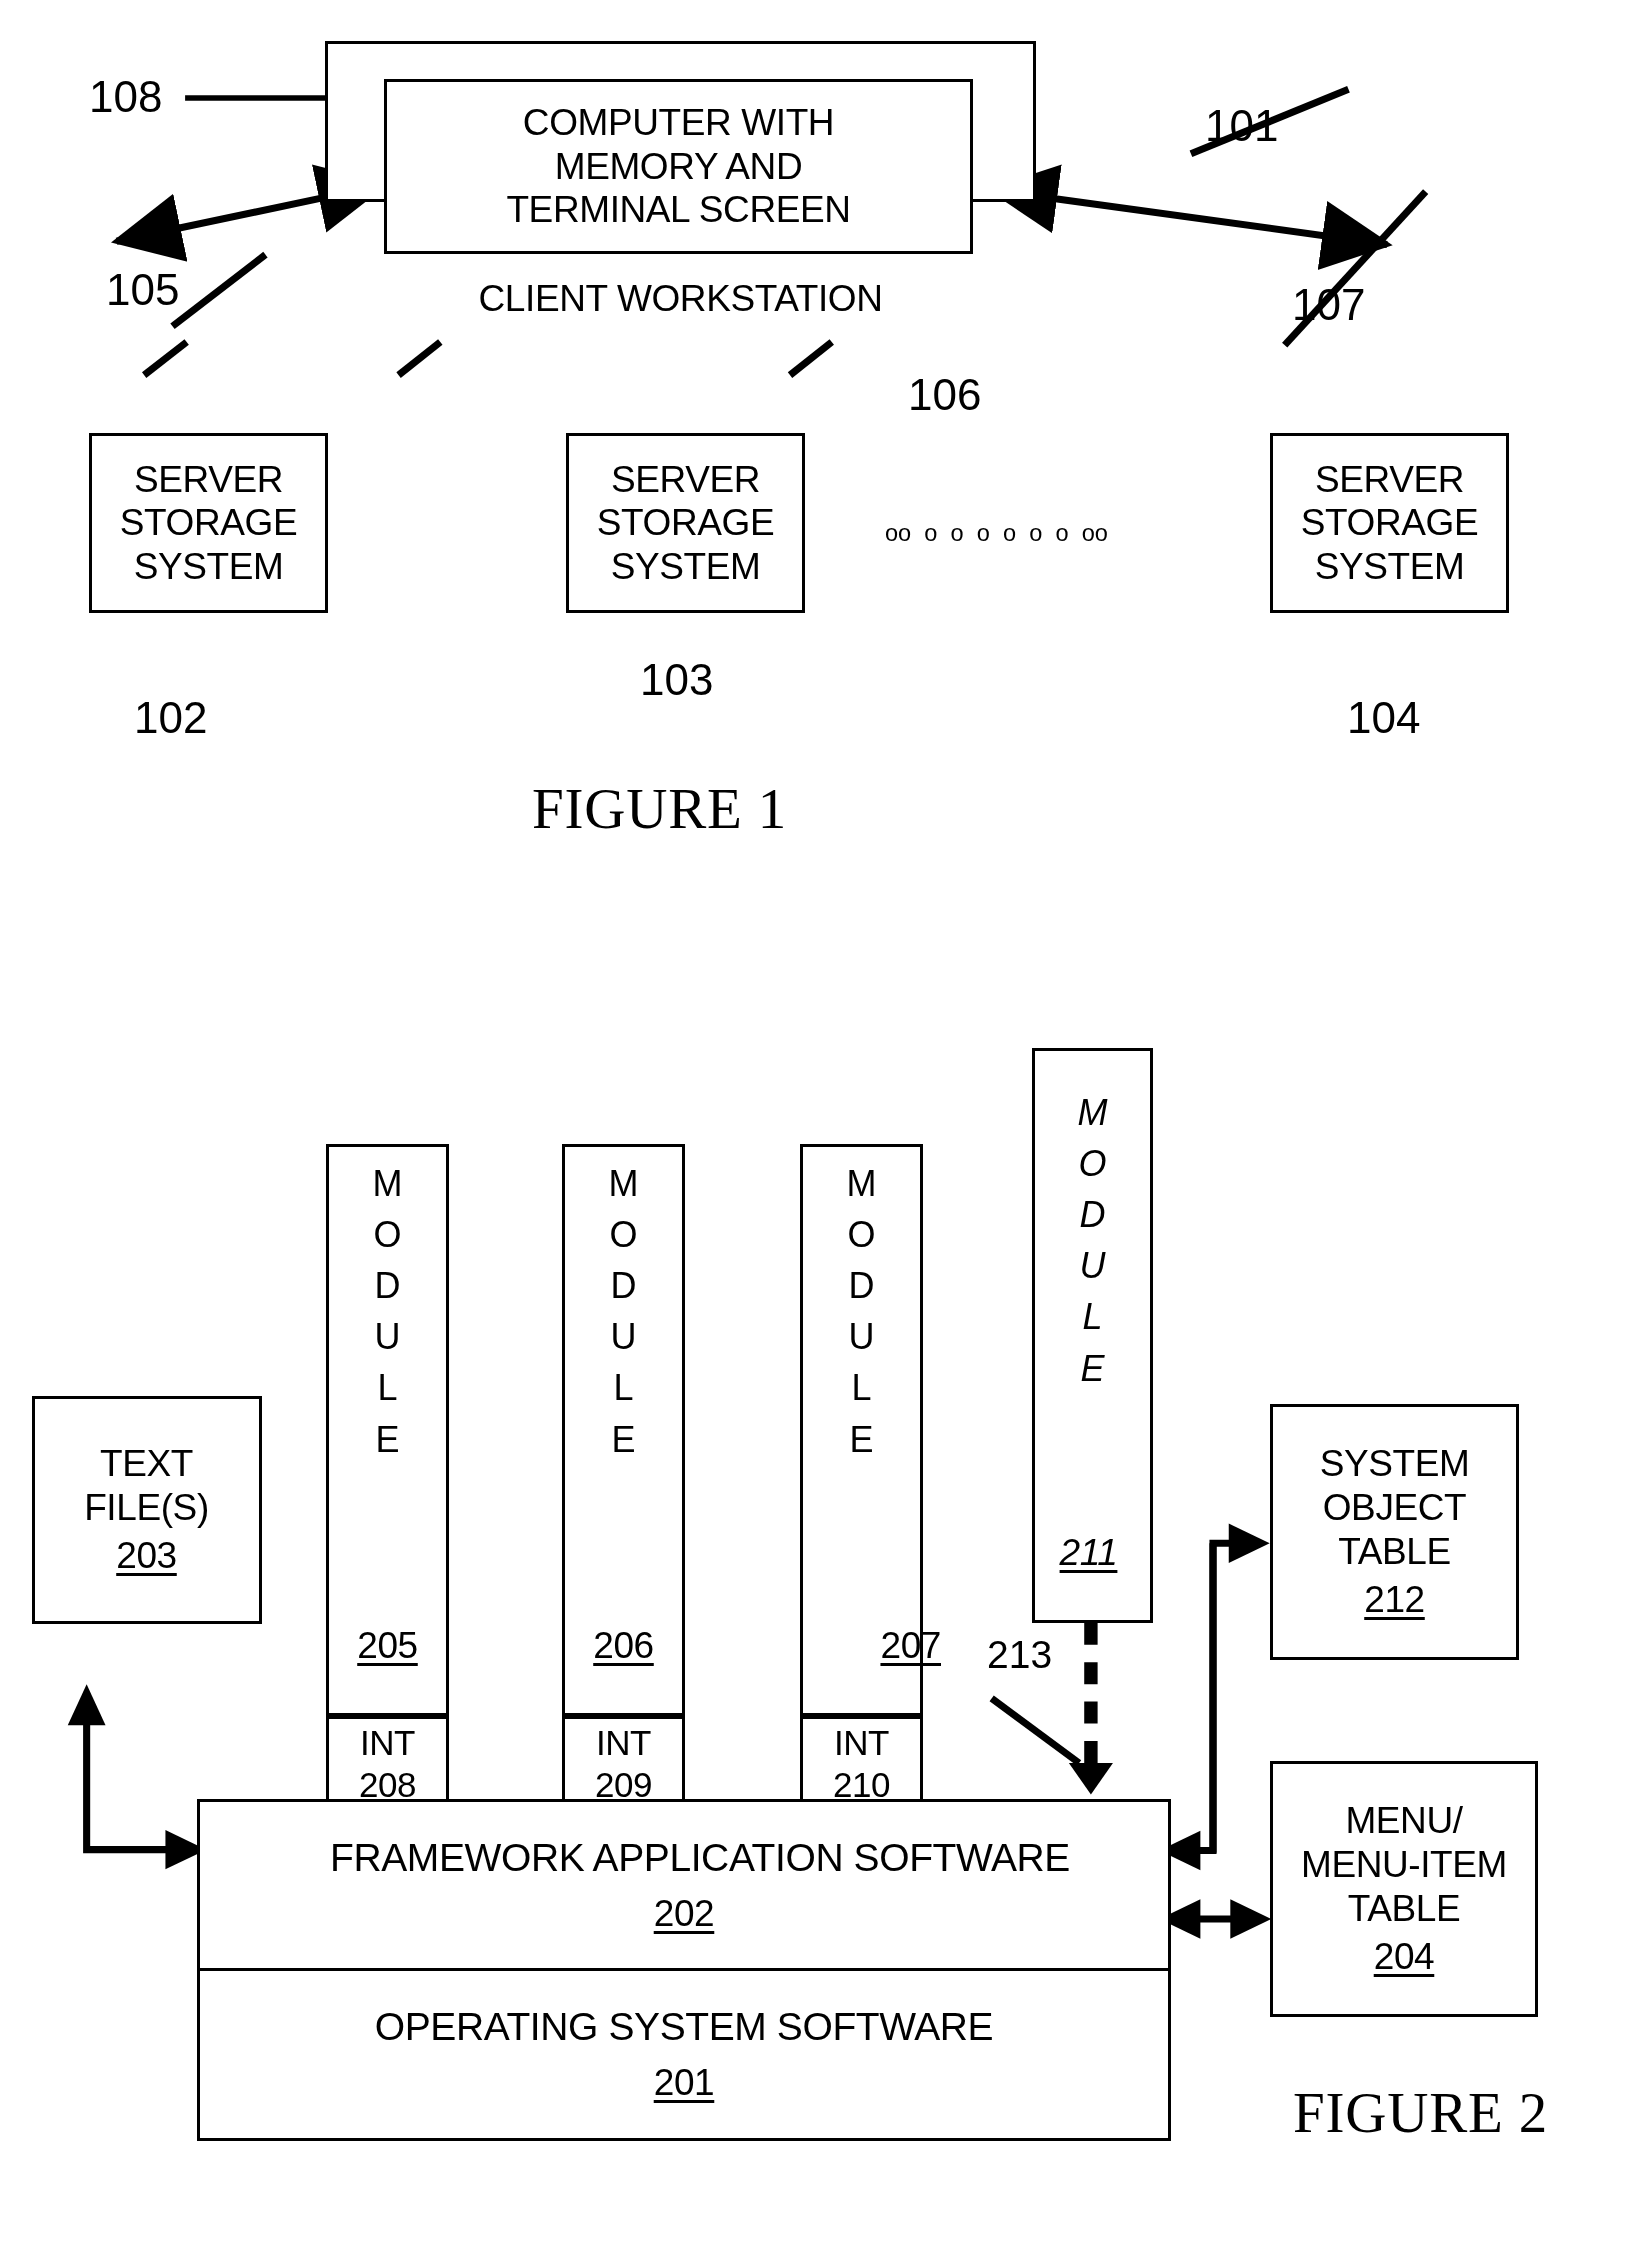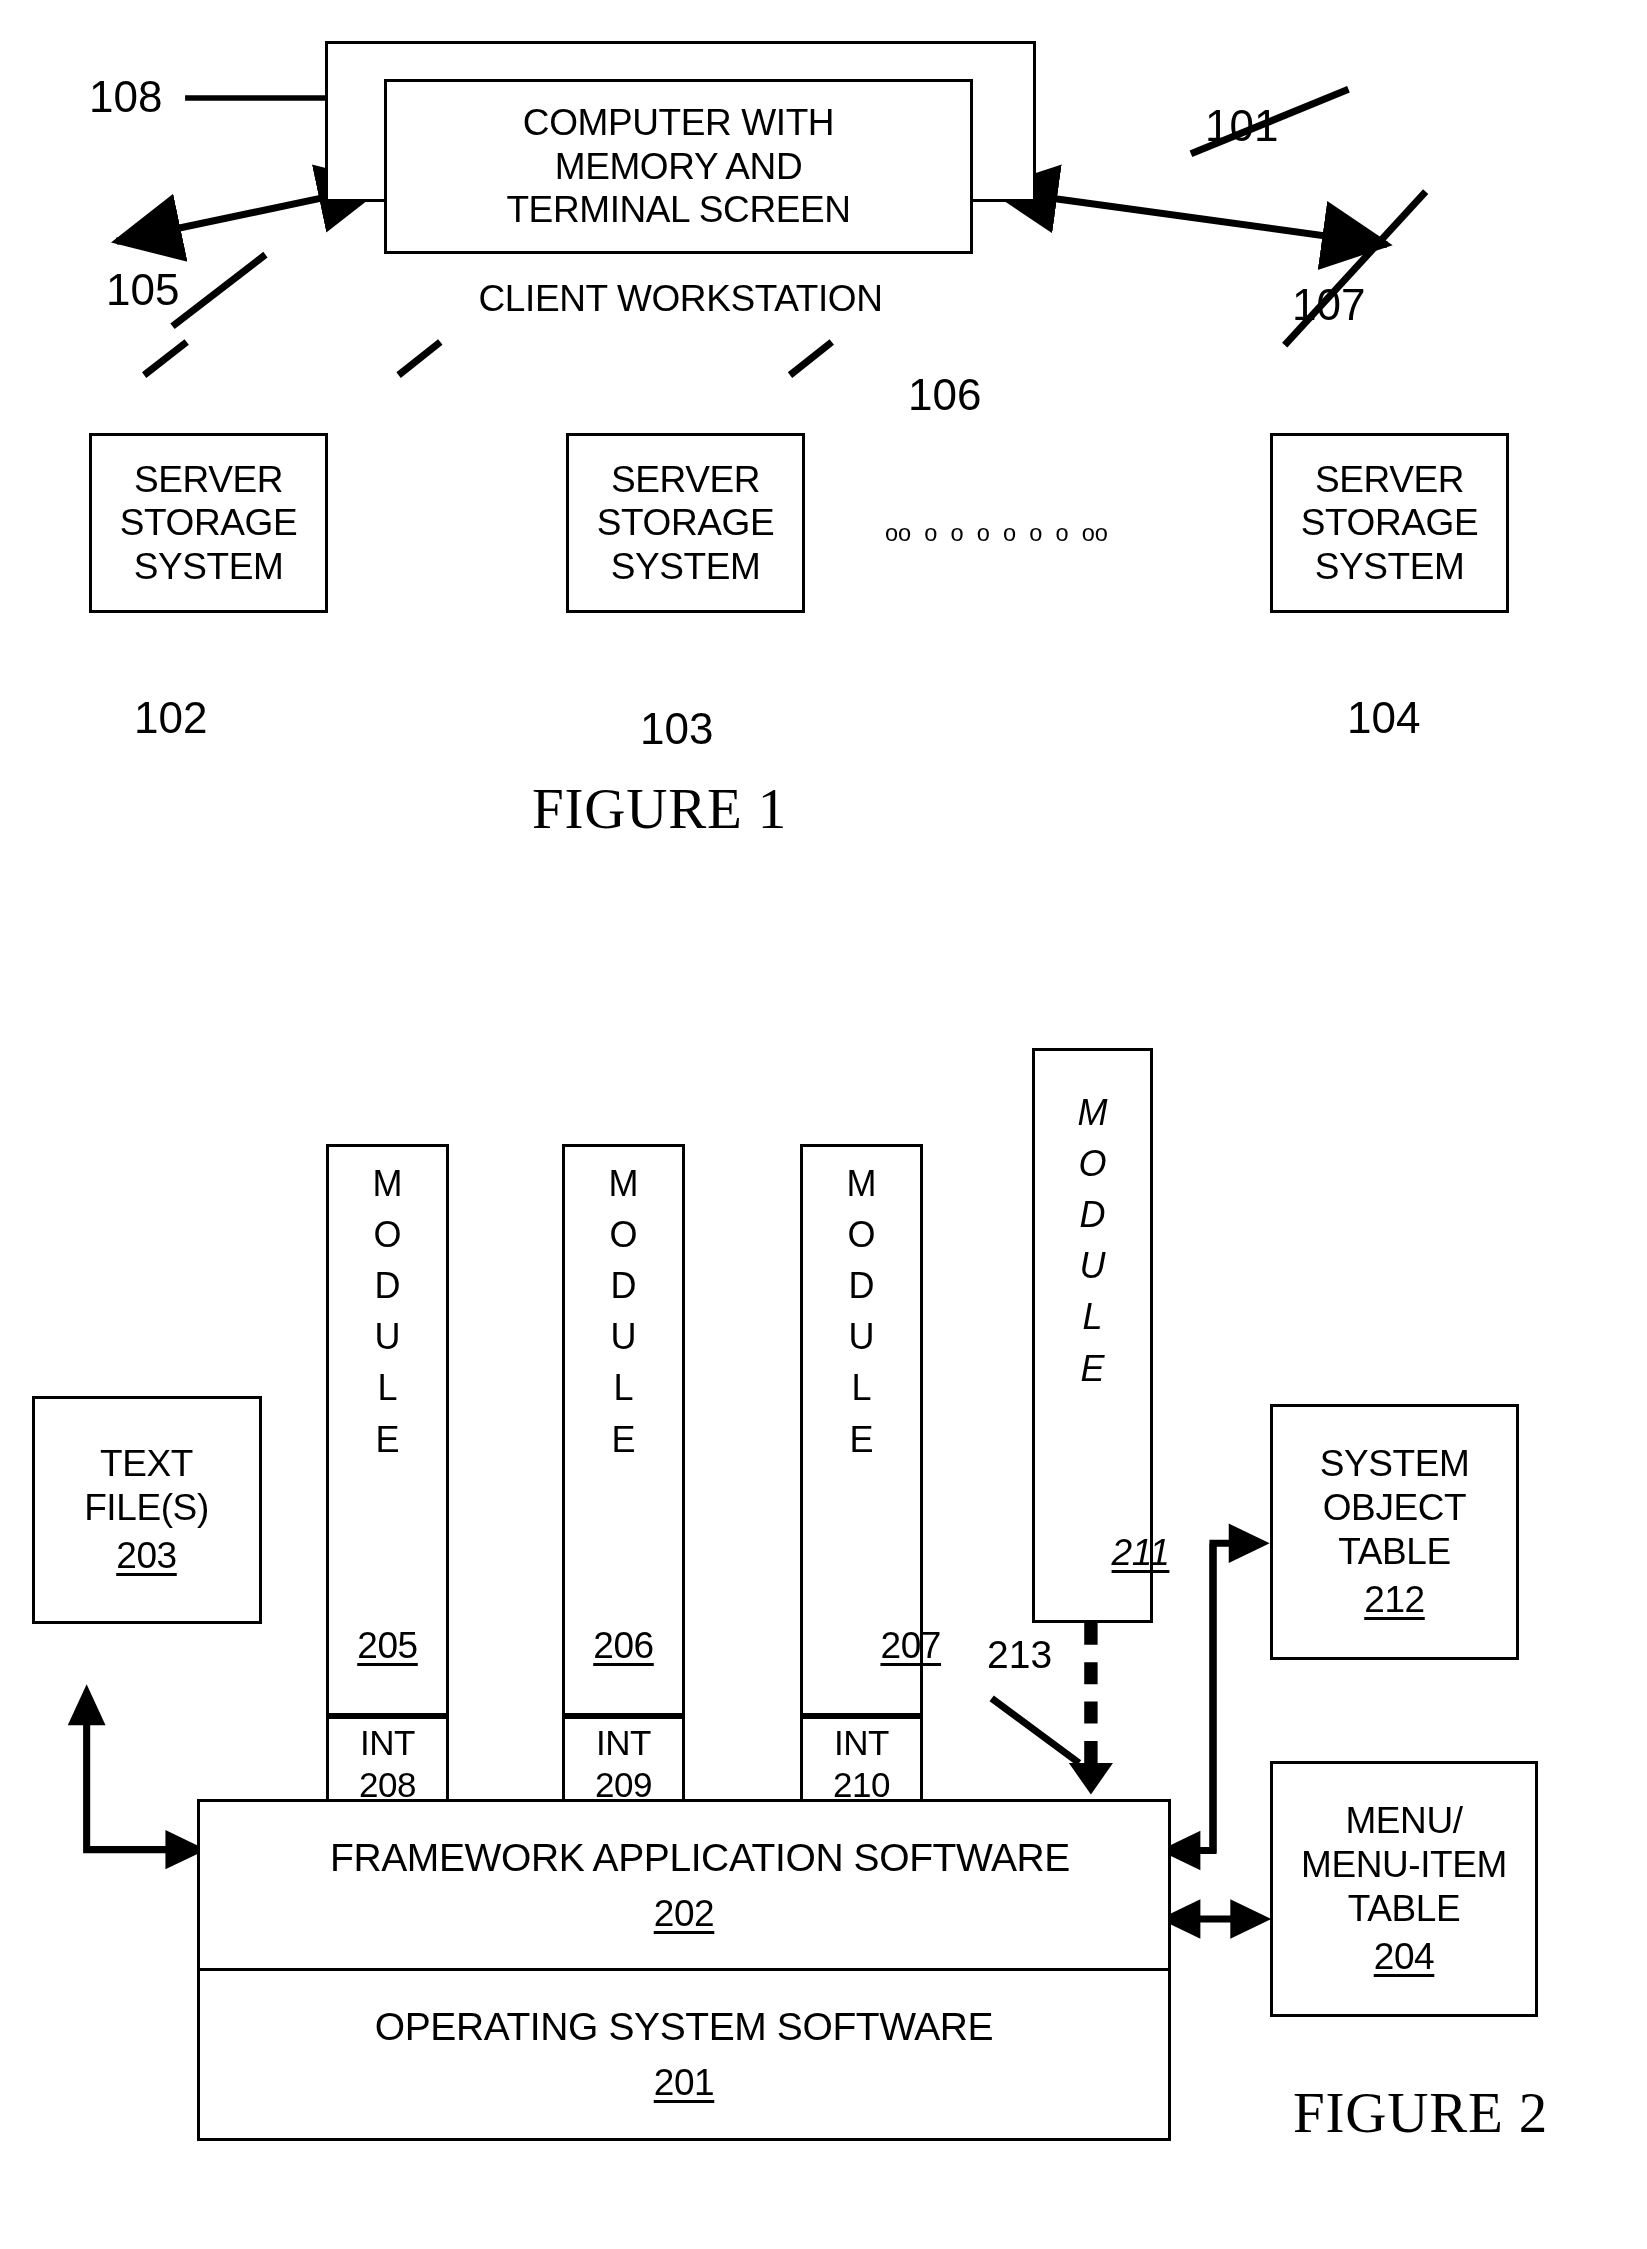--- a/index.html
+++ b/index.html
@@ -213,21 +213,21 @@
     <div class="lbl" style="font-size:37px;">STORAGE</div>
     <div class="lbl" style="font-size:37px;">SYSTEM</div>
   </div>
   <div class="refnum" style="left:134px; top:693px;">102</div>
 
   <div class="box" style="left:566px; top:433px; width:239px; height:180px;">
     <div class="lbl" style="font-size:37px;">SERVER</div>
     <div class="lbl" style="font-size:37px;">STORAGE</div>
     <div class="lbl" style="font-size:37px;">SYSTEM</div>
   </div>
-  <div class="refnum" style="left:640px; top:704px;">103</div>
+  <div class="refnum" style="left:640px; top:655px;">103</div>
 
   <div class="box" style="left:1270px; top:433px; width:239px; height:180px;">
     <div class="lbl" style="font-size:37px;">SERVER</div>
     <div class="lbl" style="font-size:37px;">STORAGE</div>
     <div class="lbl" style="font-size:37px;">SYSTEM</div>
   </div>
   <div class="refnum" style="left:1347px; top:693px;">104</div>
 
   <div class="dots" style="left:885px; top:520px;">oo  o  o  o  o  o  o  oo</div>
 
@@ -290,21 +290,21 @@
   <div class="box box-thin" style="left:1032px; top:1048px; width:121px; height:575px; justify-content:flex-start; padding-top:20.5px;">
   </div>
   <div class="vstack ital" style="left:1032px; top:1087px; width:121px;">
     <span>M</span>
     <span>O</span>
     <span>D</span>
     <span>U</span>
     <span>L</span>
     <span>E</span>
   </div>
-  <div class="lbl uref-i" style="position:absolute; left:1080px; top:1531px; width:121px; text-align:center; font-size:37px;">211</div>
+  <div class="lbl uref-i" style="position:absolute; left:1028px; top:1531px; width:121px; text-align:center; font-size:37px;">211</div>
 
   <div class="refnum" style="left:987px; top:1633px; font-size:39px;">213</div>
 
   <div class="box" style="left:197px; top:1799px; width:974px; height:173px;">
     <div class="lbl" style="font-size:39px;margin-left:32px;">FRAMEWORK APPLICATION SOFTWARE</div>
     <div class="lbl uref" style="font-size:37px; margin-top:11px;">202</div>
   </div>
 
   <div class="box" style="left:197px; top:1968px; width:974px; height:173px;">
     <div class="lbl" style="font-size:39px;">OPERATING SYSTEM SOFTWARE</div>

